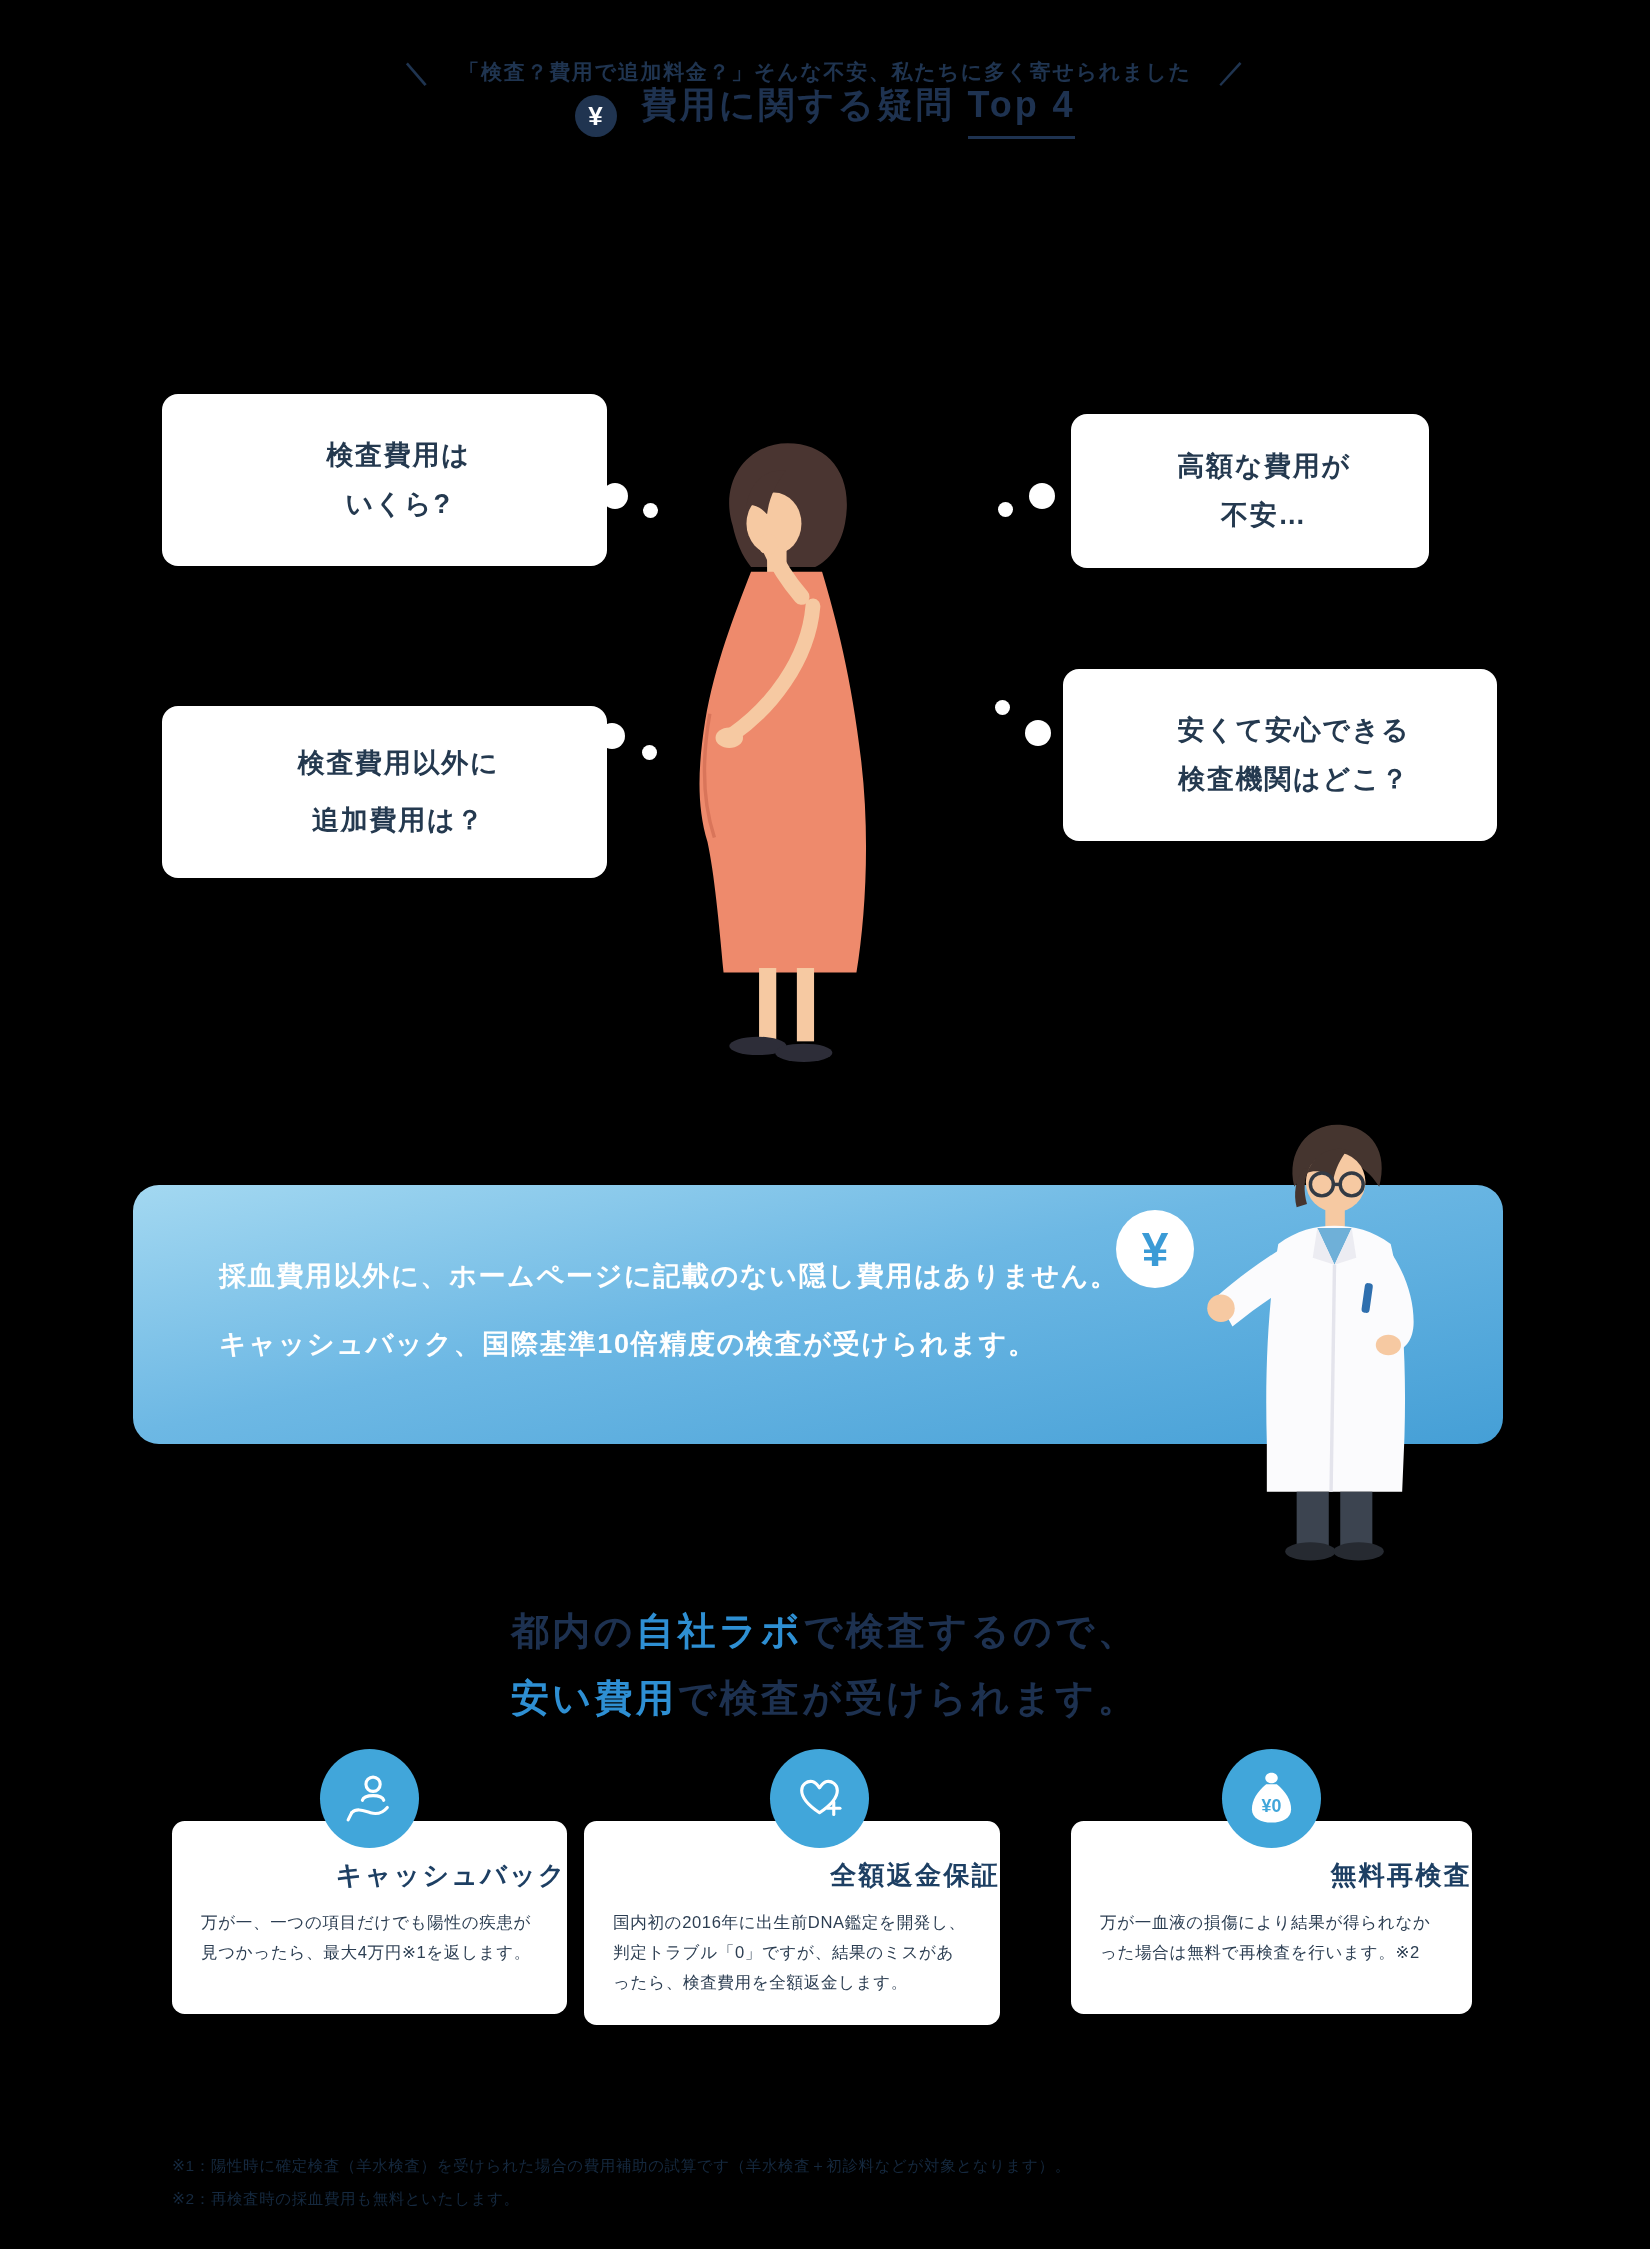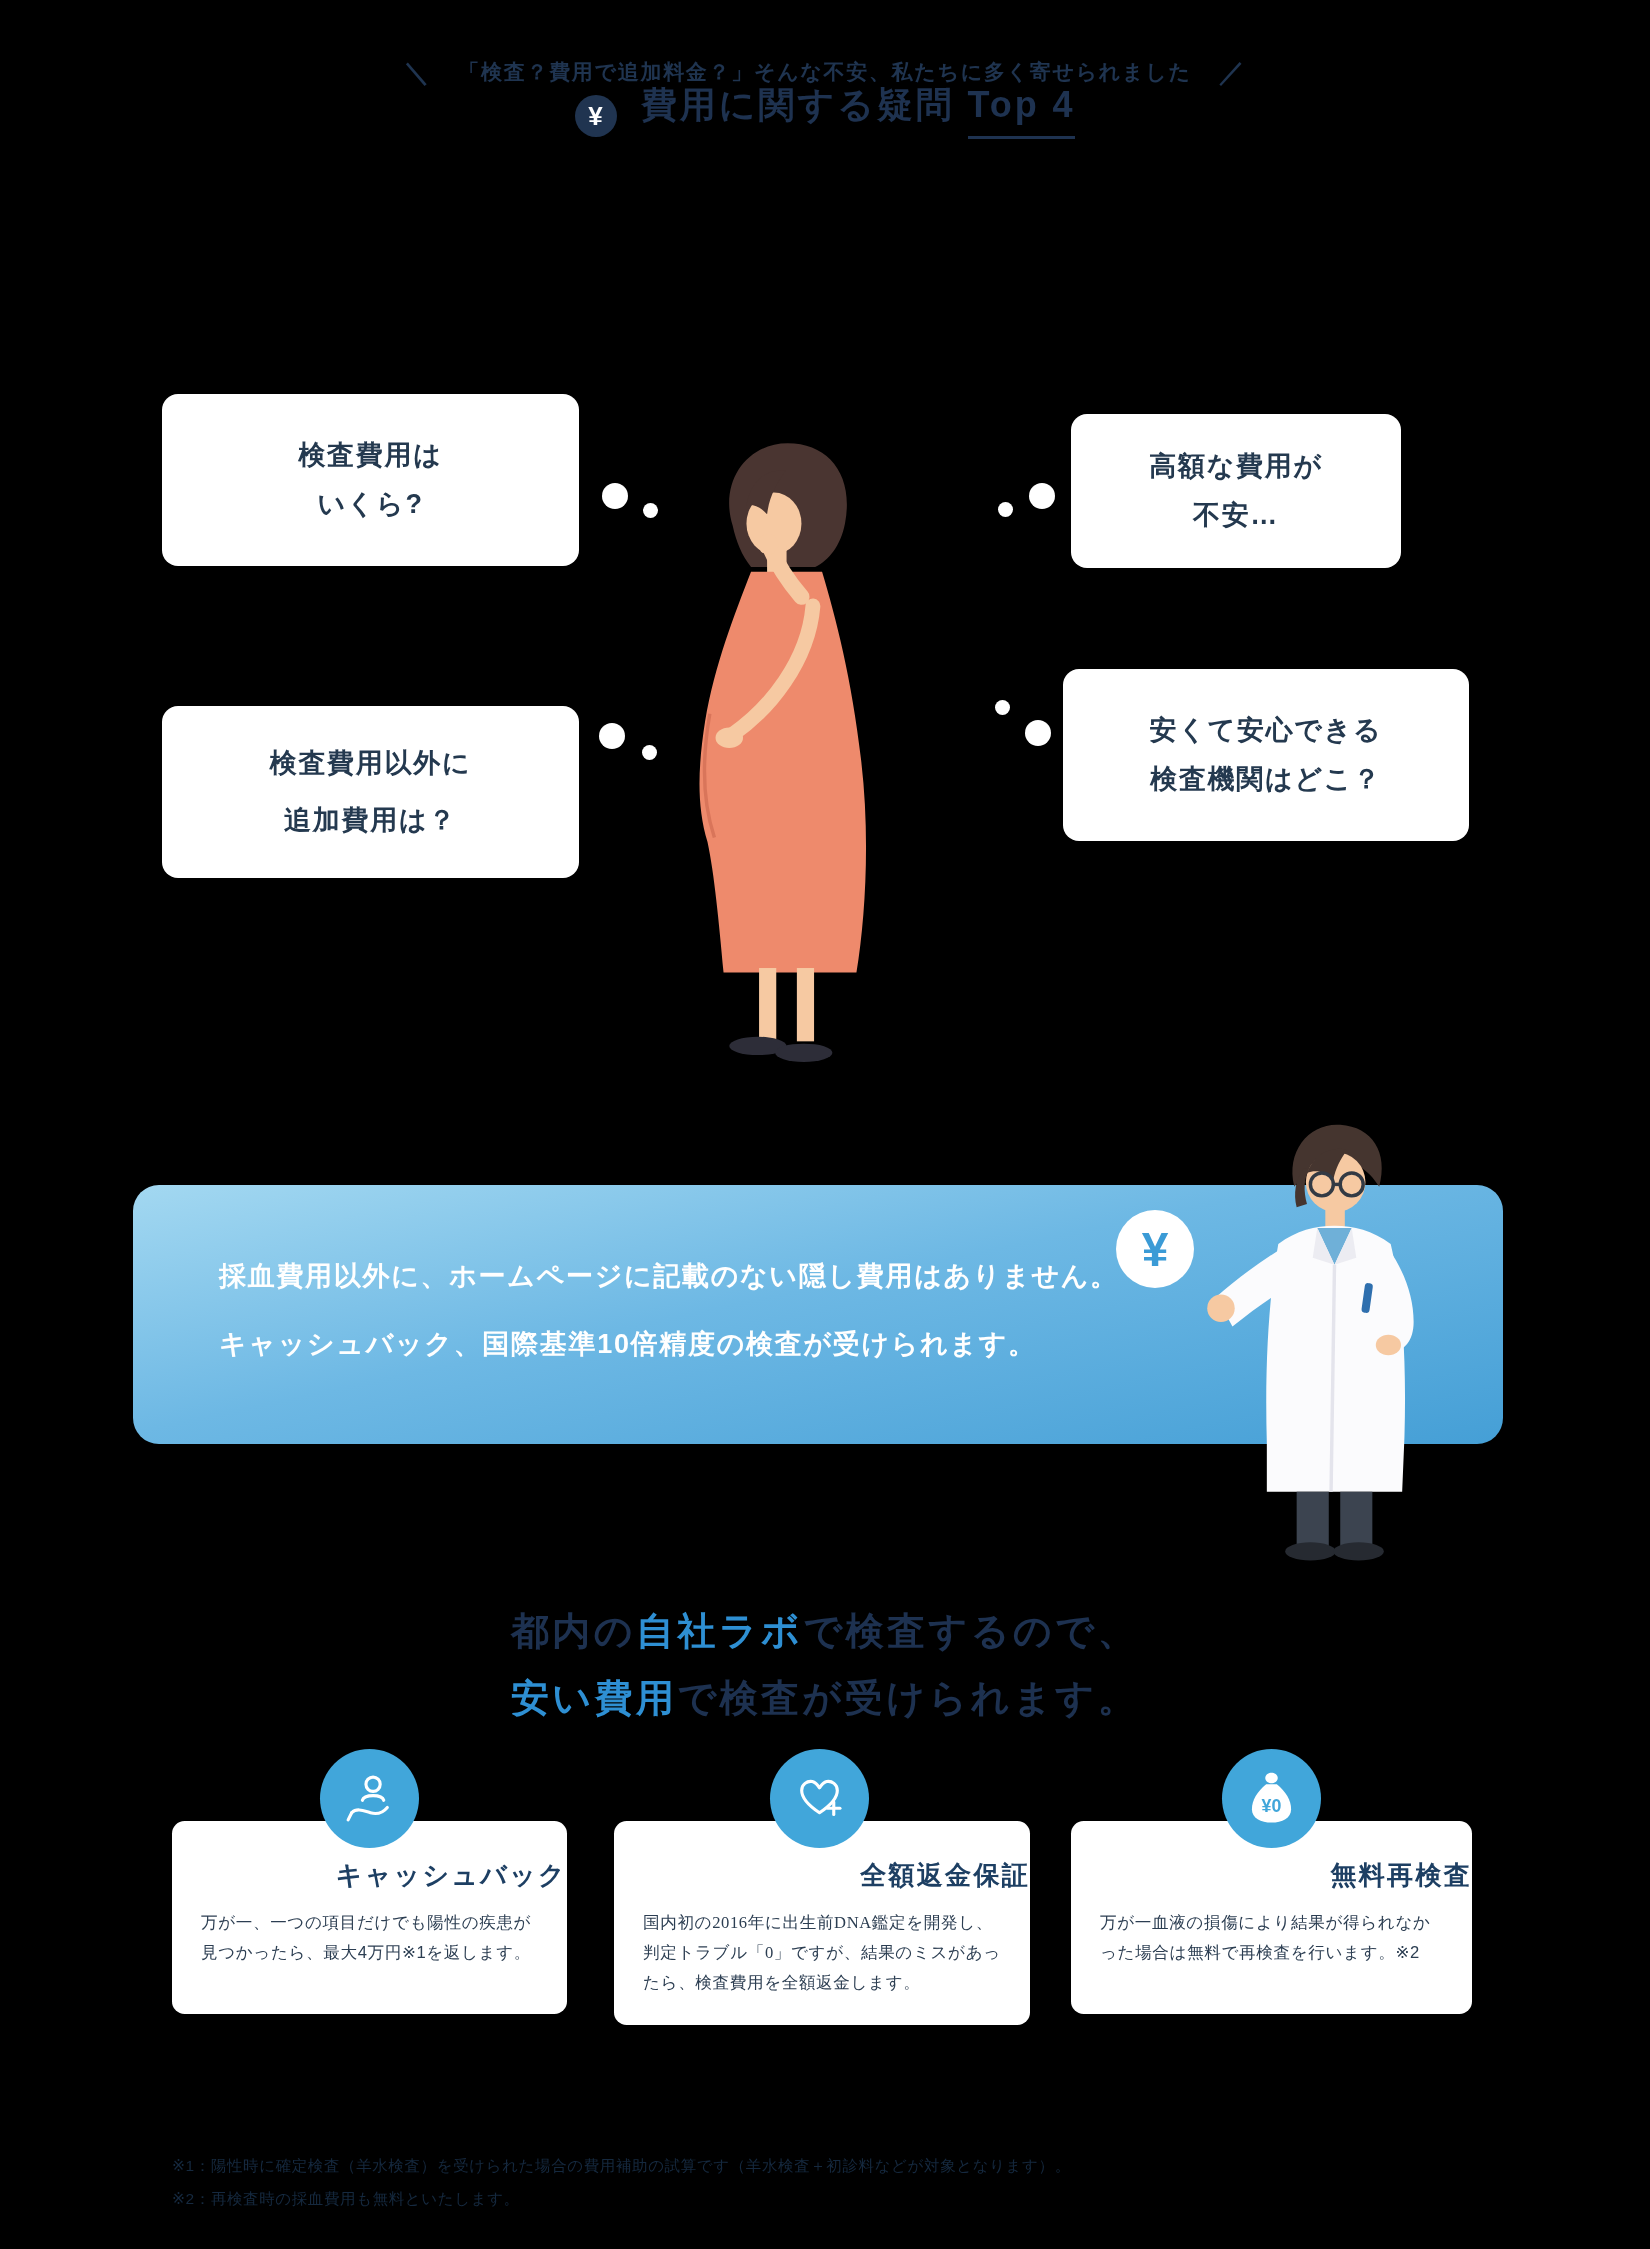--- a/index.html
+++ b/index.html
@@ -15,21 +15,21 @@
   .main-title{position:absolute;top:81px;left:0;width:100%;margin:0;text-align:center;
     font-size:36px;font-weight:800;color:#1e3250;letter-spacing:2.9px;}
   .yen-badge{display:inline-block;width:42px;height:42px;border-radius:50%;background:#203450;
     color:#fff;font-size:26px;line-height:42px;text-align:center;vertical-align:-8px;
     margin-right:11.5px;font-weight:700;letter-spacing:0;}
   .underline{border-bottom:3.4px solid #1e3250;padding-bottom:11px;}
 
   
   .bubble{position:absolute;background:#fff;border-radius:16px;display:flex;flex-direction:column;
     justify-content:center;align-items:center;text-align:center;
-    font-size:27px;font-weight:700;color:#24394f;line-height:1.8;letter-spacing:1.7px;}
+    font-size:27px;font-weight:700;color:#24394f;line-height:1.8;letter-spacing:1.7px;padding-left:28px;}
   #bubble-1{left:162px;top:394px;width:417px;height:172px;}
   #bubble-2{left:1071px;top:414px;width:330px;height:154px;}
   #bubble-3{left:162px;top:706px;width:417px;height:172px;gap:8px;}
   #bubble-4{left:1063px;top:669px;width:406px;height:172px;}
   .dot{position:absolute;background:#fff;border-radius:50%;}
   #dot-1a{left:602px;top:483px;width:26px;height:26px;}
   #dot-1b{left:643px;top:503px;width:15px;height:15px;}
   #dot-2a{left:1029px;top:483px;width:26px;height:26px;}
   #dot-2b{left:998px;top:502px;width:15px;height:15px;}
   #dot-3a{left:599px;top:723px;width:26px;height:26px;}
@@ -49,21 +49,21 @@
   .doctor{position:absolute;left:1191px;top:1111px;z-index:3;}
 
   
   .headline{position:absolute;top:1598px;left:0;width:100%;text-align:center;
     font-size:38px;font-weight:800;color:#1d3150;letter-spacing:3.4px;line-height:1.75;}
   .headline .blue{color:#2e8fd3;}
 
   
   .card{position:absolute;top:1821px;background:#fff;border-radius:12.6px;box-sizing:border-box;}
   #card-1{left:172px;width:395px;height:193px;}
-  #card-2{left:614px;width:416px;height:204px;font-family:Liberation Serif, serif;}
+  #card-2{left:584px;width:416px;height:204px;}
   #card-3{left:1071px;width:401px;height:193px;}
   .card-title{margin-top:37px;text-align:right;font-size:26px;font-weight:800;color:#1d3f63;letter-spacing:2.3px;}
   .card-body{margin:15px 29px 0;font-size:16.6px;color:#2c3e52;line-height:1.8;letter-spacing:0.6px;text-align:left;}
   .card-icon{position:absolute;top:1749px;width:99px;height:99px;border-radius:50%;background:#41a6da;
     display:flex;align-items:center;justify-content:center;z-index:2;}
   #icon-1{left:320px;}
   #icon-2{left:770px;}
   #icon-3{left:1222px;}
 
   

